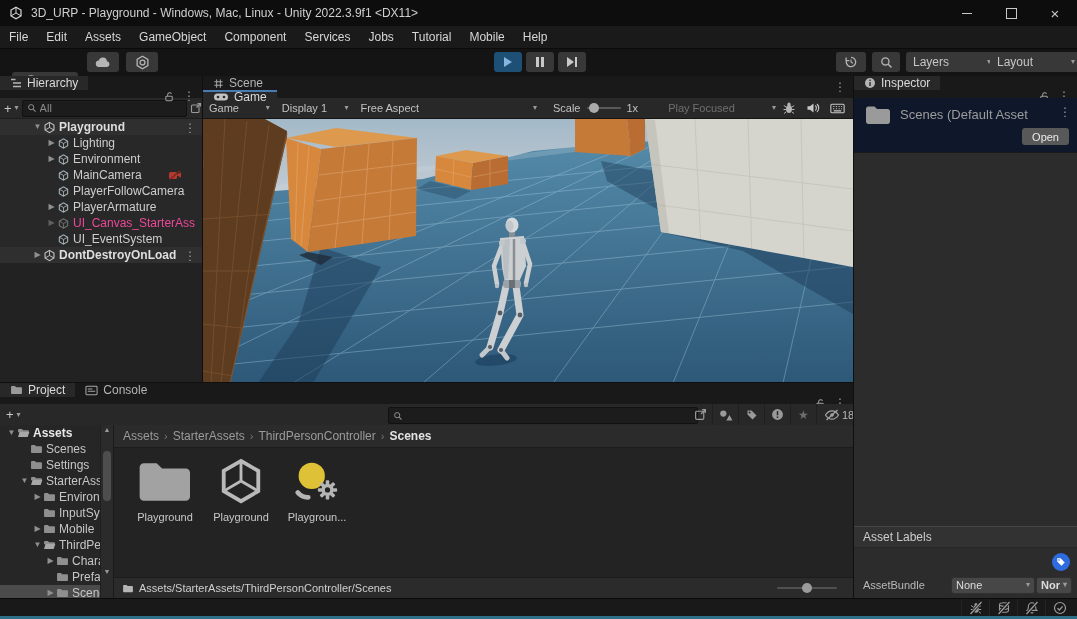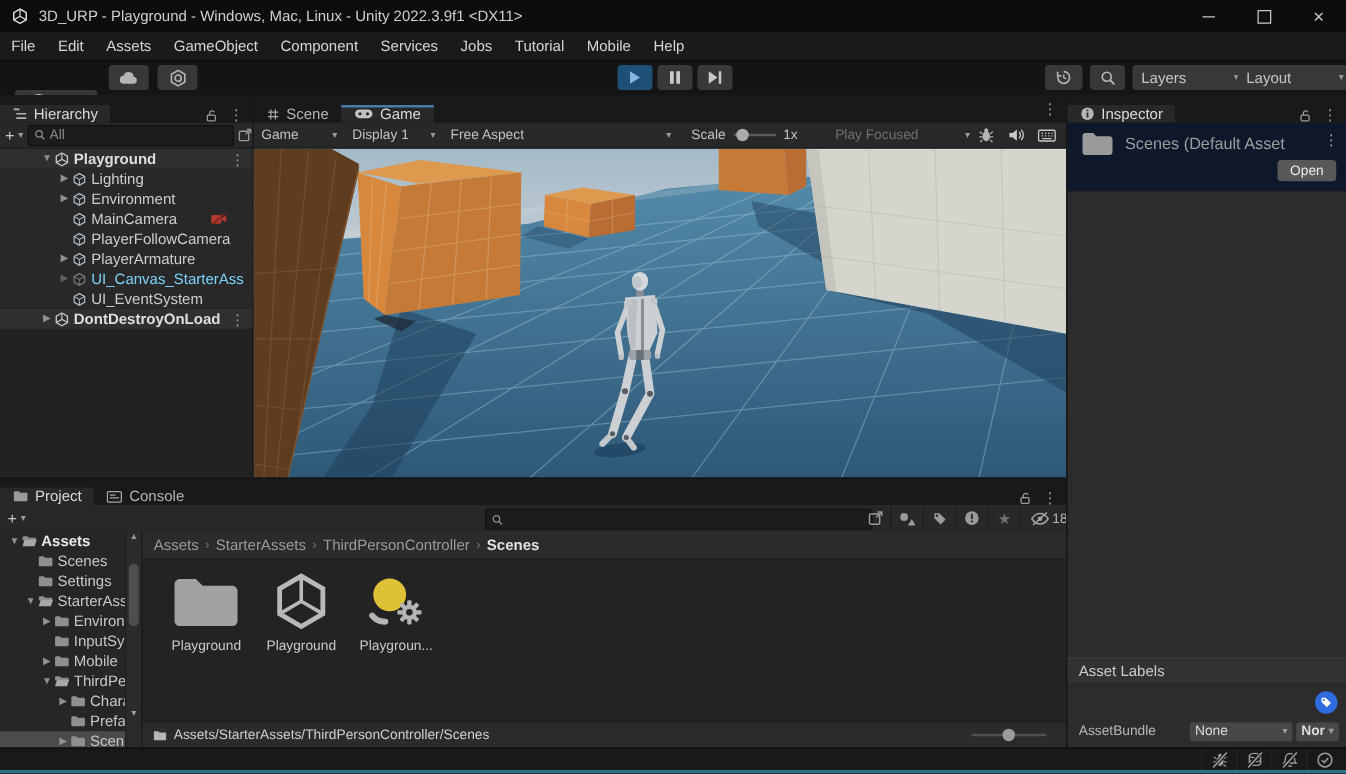--- a/index.html
+++ b/index.html
@@ -32,21 +32,21 @@
   .tbtn.play-active{background:#1e4f74;}
   .caret{font-size:8px;color:#9a9a9a;line-height:1;}
   .tri-right{width:0;height:0;border-left:8px solid #c9c9c9;border-top:5px solid transparent;border-bottom:5px solid transparent;}
   .play-active .tri-right{border-left-color:#84b6e2;}
   .pausebars{display:flex;gap:2px;}
   .pausebars i{width:3px;height:10px;background:#c9c9c9;}
   .stepwrap{display:flex;align-items:center;gap:1px;}
   .stepwrap .bar{width:2px;height:10px;background:#c9c9c9;}
 
   
-  .tabs{display:flex;height:22px;background:#191919;align-items:flex-end;position:relative;}
+  .tabs{display:flex;height:22px;background:#191919;align-items:flex-start;position:relative;flex-direction:column;}
   .tab{display:flex;align-items:center;gap:5px;padding:0 10px;color:#b4b4b4;}
   .tab.active{background:#282828;color:#dadada;}
   .tab.hl{box-shadow:inset 0 2px 0 #4a7bb0;}
   .striptools{margin-left:auto;display:flex;align-items:center;gap:8px;padding-right:7px;}
   .kebab{color:#9d9d9d;font-size:12px;line-height:1;}
 
   
   .hierarchy{position:absolute;left:0;top:76px;width:203px;height:306px;background:#222;
              border-right:1px solid #0f0f0f;box-sizing:border-box;}
   .srow{height:20px;background:#282828;display:flex;align-items:center;padding:0 4px;gap:3px;
@@ -58,21 +58,21 @@
                      color:#bdbdbd;font-family:"Liberation Sans",sans-serif;font-size:11px;padding:0;}
   .searchfield input::placeholder{color:#8a8a8a;}
   .htree{position:relative;}
   .h-row{height:16px;display:flex;align-items:center;position:relative;background:#282828;white-space:nowrap;overflow:hidden;}
   .h-row.scenebg{background:#2f2f2f;}
   .h-row.depth-0{padding-left:32px;}
   .h-row.depth-1{padding-left:46px;}
   .exp{width:11px;text-align:center;font-size:8px;color:#909090;flex:none;line-height:1;}
   .h-row .lbl{margin-left:3px;color:#cdcdcd;}
   .h-row .bold{font-weight:bold;color:#dedede;}
-  .h-row.disabled .lbl{color:#7dd3fc;}
+  .h-row.disabled .lbl{color:#ec4899;}
   .h-row.disabled svg,.h-row.disabled .exp{opacity:.55;}
   .rowkebab{position:absolute;right:6px;top:2px;color:#9d9d9d;}
   .rowbadge{position:absolute;right:20px;top:2px;}
 
   
   .center{position:absolute;left:203px;top:76px;width:650px;height:306px;}
   .gtoolbar{height:20px;background:#282828;border-bottom:1px solid #141414;display:flex;
             align-items:center;font-size:11px;color:#c2c2c2;}
   .gdd{display:flex;align-items:center;gap:5px;padding:0 6px;height:100%;}
   .gdd.wide{width:180px;justify-content:space-between;}

